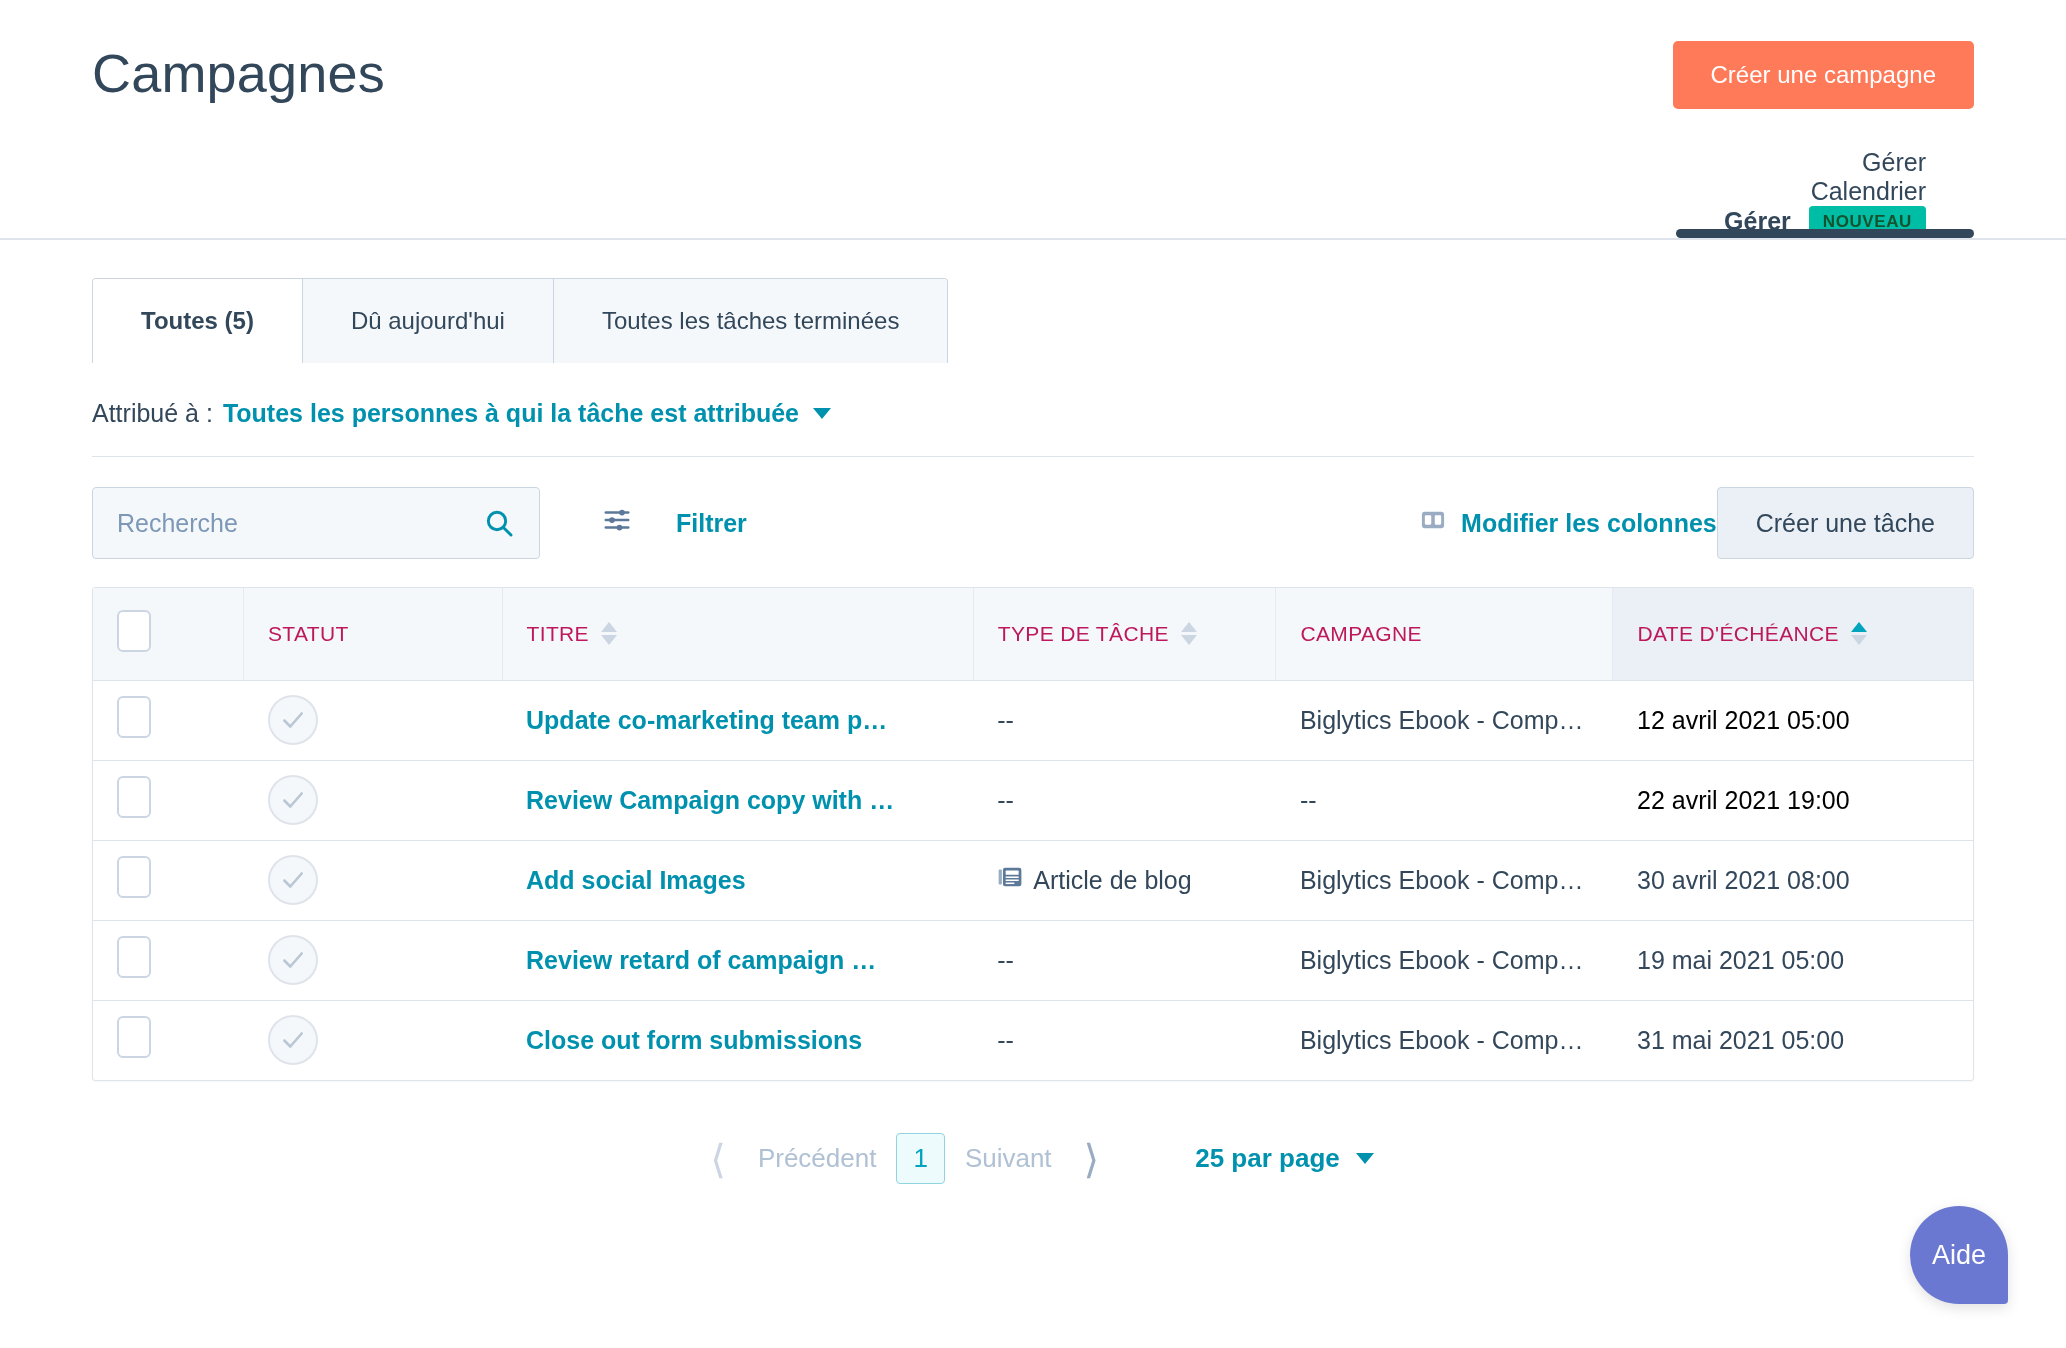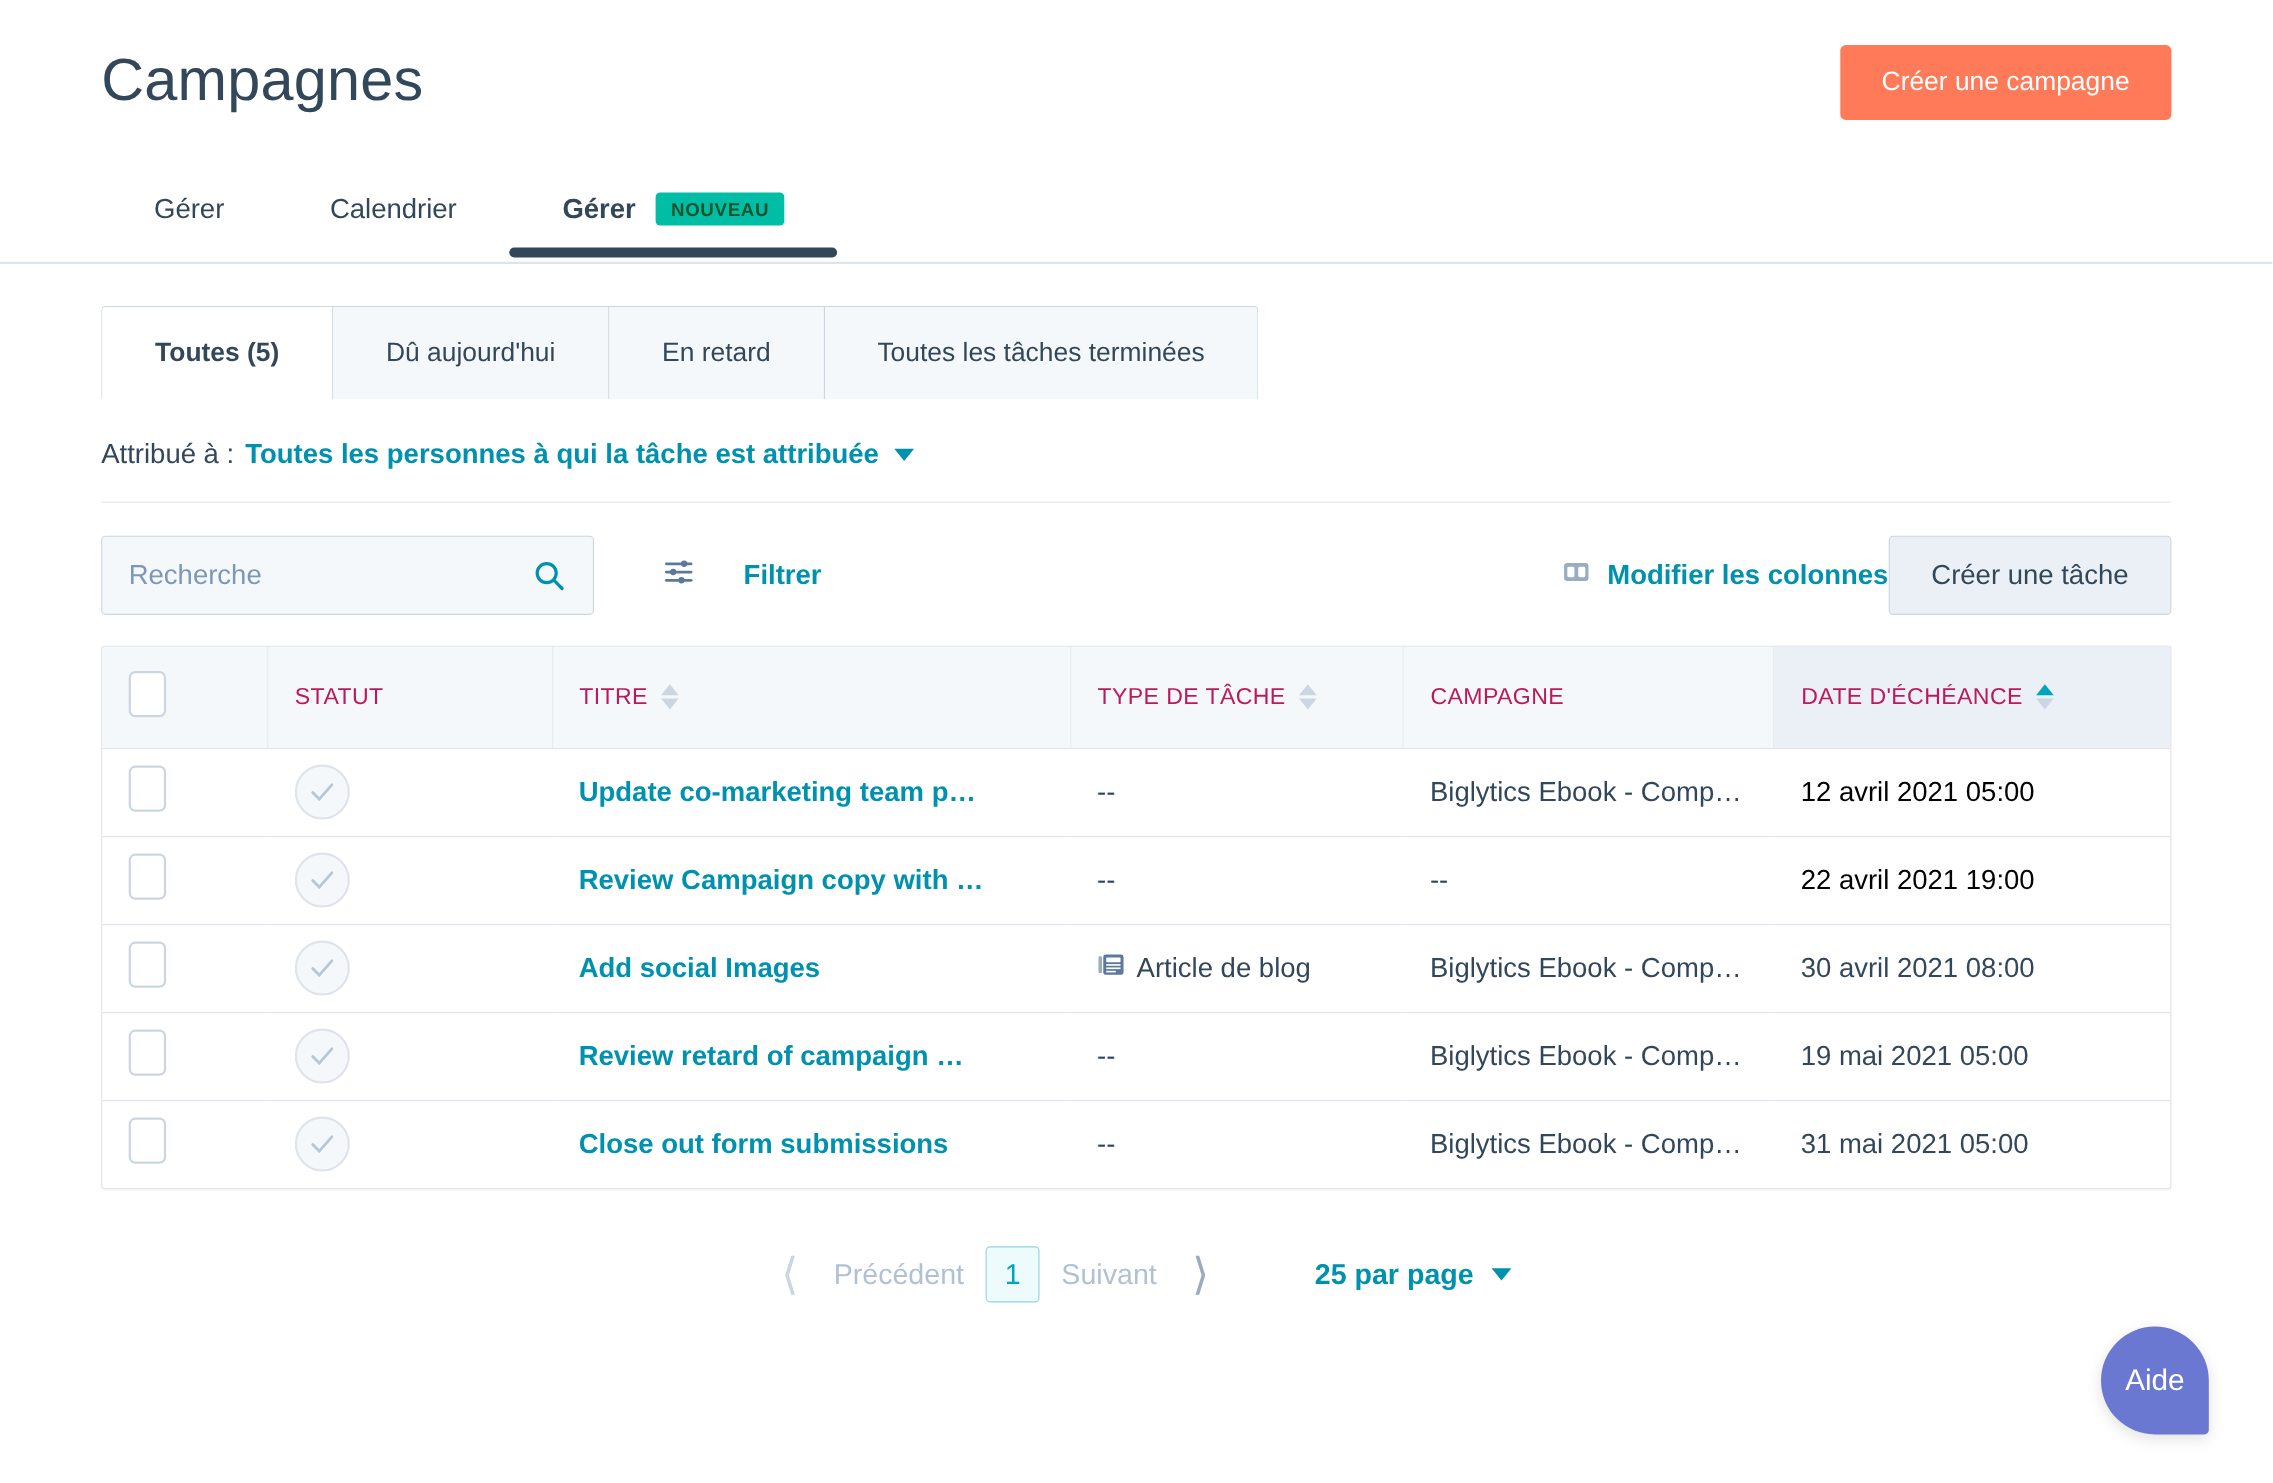--- a/index.html
+++ b/index.html
@@ -44,20 +44,21 @@
     cursor: pointer;
     white-space: nowrap;
   }
 
   .main-nav {
     display: flex;
     align-items: flex-end;
     gap: 0;
     margin-top: 44px;
     height: 84px;
+    flex-direction: column;
   }
   .nav-tab {
     position: relative;
     display: flex;
     align-items: center;
     height: 84px;
     padding: 0 48px;
     font-size: 25px;
     color: #33475b;
     cursor: pointer;
@@ -367,23 +368,20 @@
   </div>
 
   <div class="body-wrap">
 
     <div class="subtabs">
       <div class="subtab active">
         <span>Toutes (5)</span>
       </div>
       <div class="subtab">
         <span>Dû aujourd'hui</span>
-      </div>
-      <div class="subtab">
-        <span>En retard</span>
       </div>
       <div class="subtab">
         <span>Toutes les tâches terminées</span>
       </div>
     </div>
 
     <div class="assigned-row">
       <span class="assigned-label">Attribué à :</span>
       <span class="assigned-value">Toutes les personnes à qui la tâche est attribuée</span>
       <span class="caret-down"></span>

